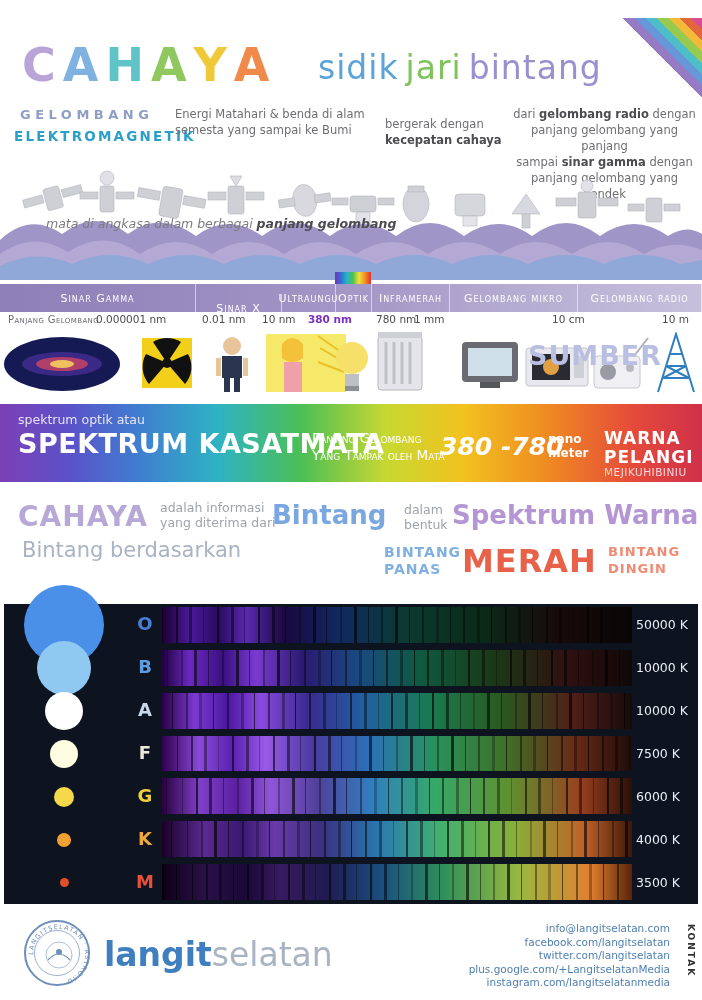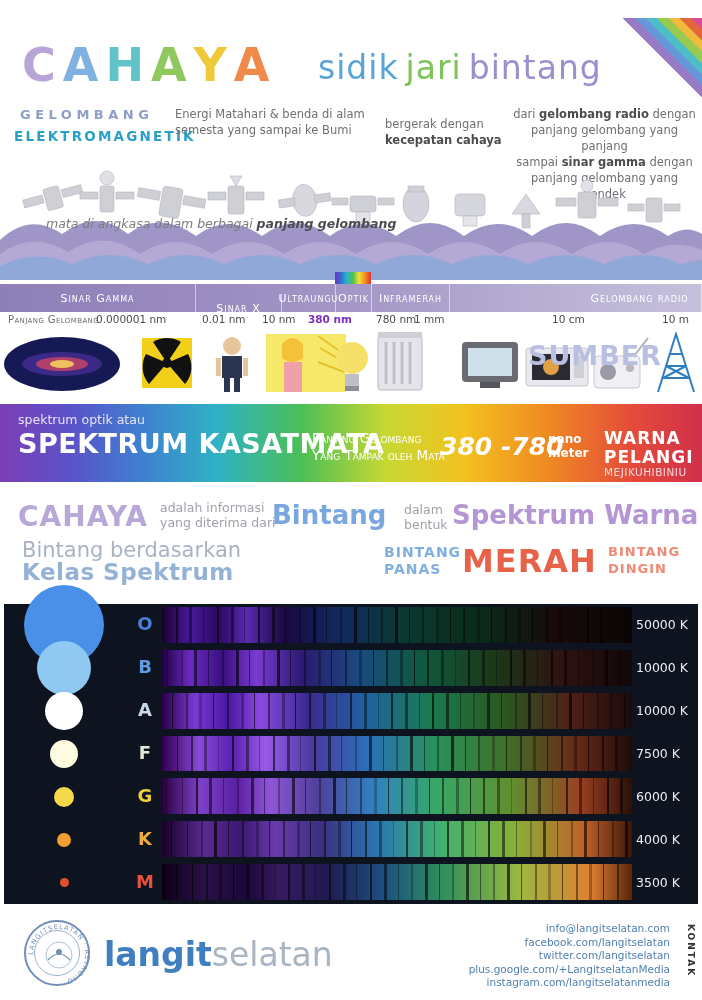--- a/index.html
+++ b/index.html
@@ -259,20 +259,21 @@
     </div>
   </div>
 
   <div class="specbar" id="specbar">
     <div class="optik-rainbow"></div>
   <div class="seg" style="left: 0px; width: 196px;">Sinar Gamma</div>
       <div class="seg" style="left: 196px; width: 86px; margin-top: 10px;">Sinar X</div>
       <div class="seg" style="left: 282px; width: 54px; text-align: right;">Ultraungu</div>
       <div class="seg" style="left: 336px; width: 36px;">Optik</div>
       <div class="seg" style="left: 372px; width: 78px;">Inframerah</div>
+      <div class="seg" style="left: 450px; width: 128px;">Gelombang mikro</div>
       <div class="seg" style="left: 578px; width: 124px;">Gelombang radio</div>
     </div>
   <div class="wl-row" id="wl-row">
     <div class="wl-title">Panjang Gelombang</div>
   <div class="lbl" style="left: 96px;">0.000001 nm</div>
       <div class="lbl" style="left: 202px;">0.01 nm</div>
       <div class="lbl" style="left: 262px;">10 nm</div>
       <div class="lbl" style="left: 308px; color: rgb(123, 47, 190); font-weight: bold;">380 nm</div>
       <div class="lbl" style="left: 376px;">780 nm</div>
       <div class="lbl" style="left: 414px;">1 mm</div>
@@ -392,21 +393,20 @@
       <span>adalah informasi</span><br>
       <span>yang diterima dari</span>
     </div>
     <div class="i-bintang">Bintang</div>
     <div class="i-dalam">
       <span>dalam</span><br>
       <span>bentuk</span>
     </div>
     <div class="i-spektrum">Spektrum Warna</div>
     <div class="i-bdasar">Bintang berdasarkan</div>
-    <div class="i-kelas">Kelas Spektrum</div>
     <div class="i-panas1">BINTANG</div>
     <div class="i-panas2">PANAS</div>
     <div class="i-merah">MERAH</div>
     <div class="i-dingin1">BINTANG</div>
     <div class="i-dingin2">DINGIN</div>
   </div>
 
   <div class="classpanel" id="classpanel">
     <div class="cp-left" id="star-column">
         <div class="star" style="width: 80px; height: 80px; background: rgb(74, 144, 232); left: 20px; top: -18.5714px;"></div>

